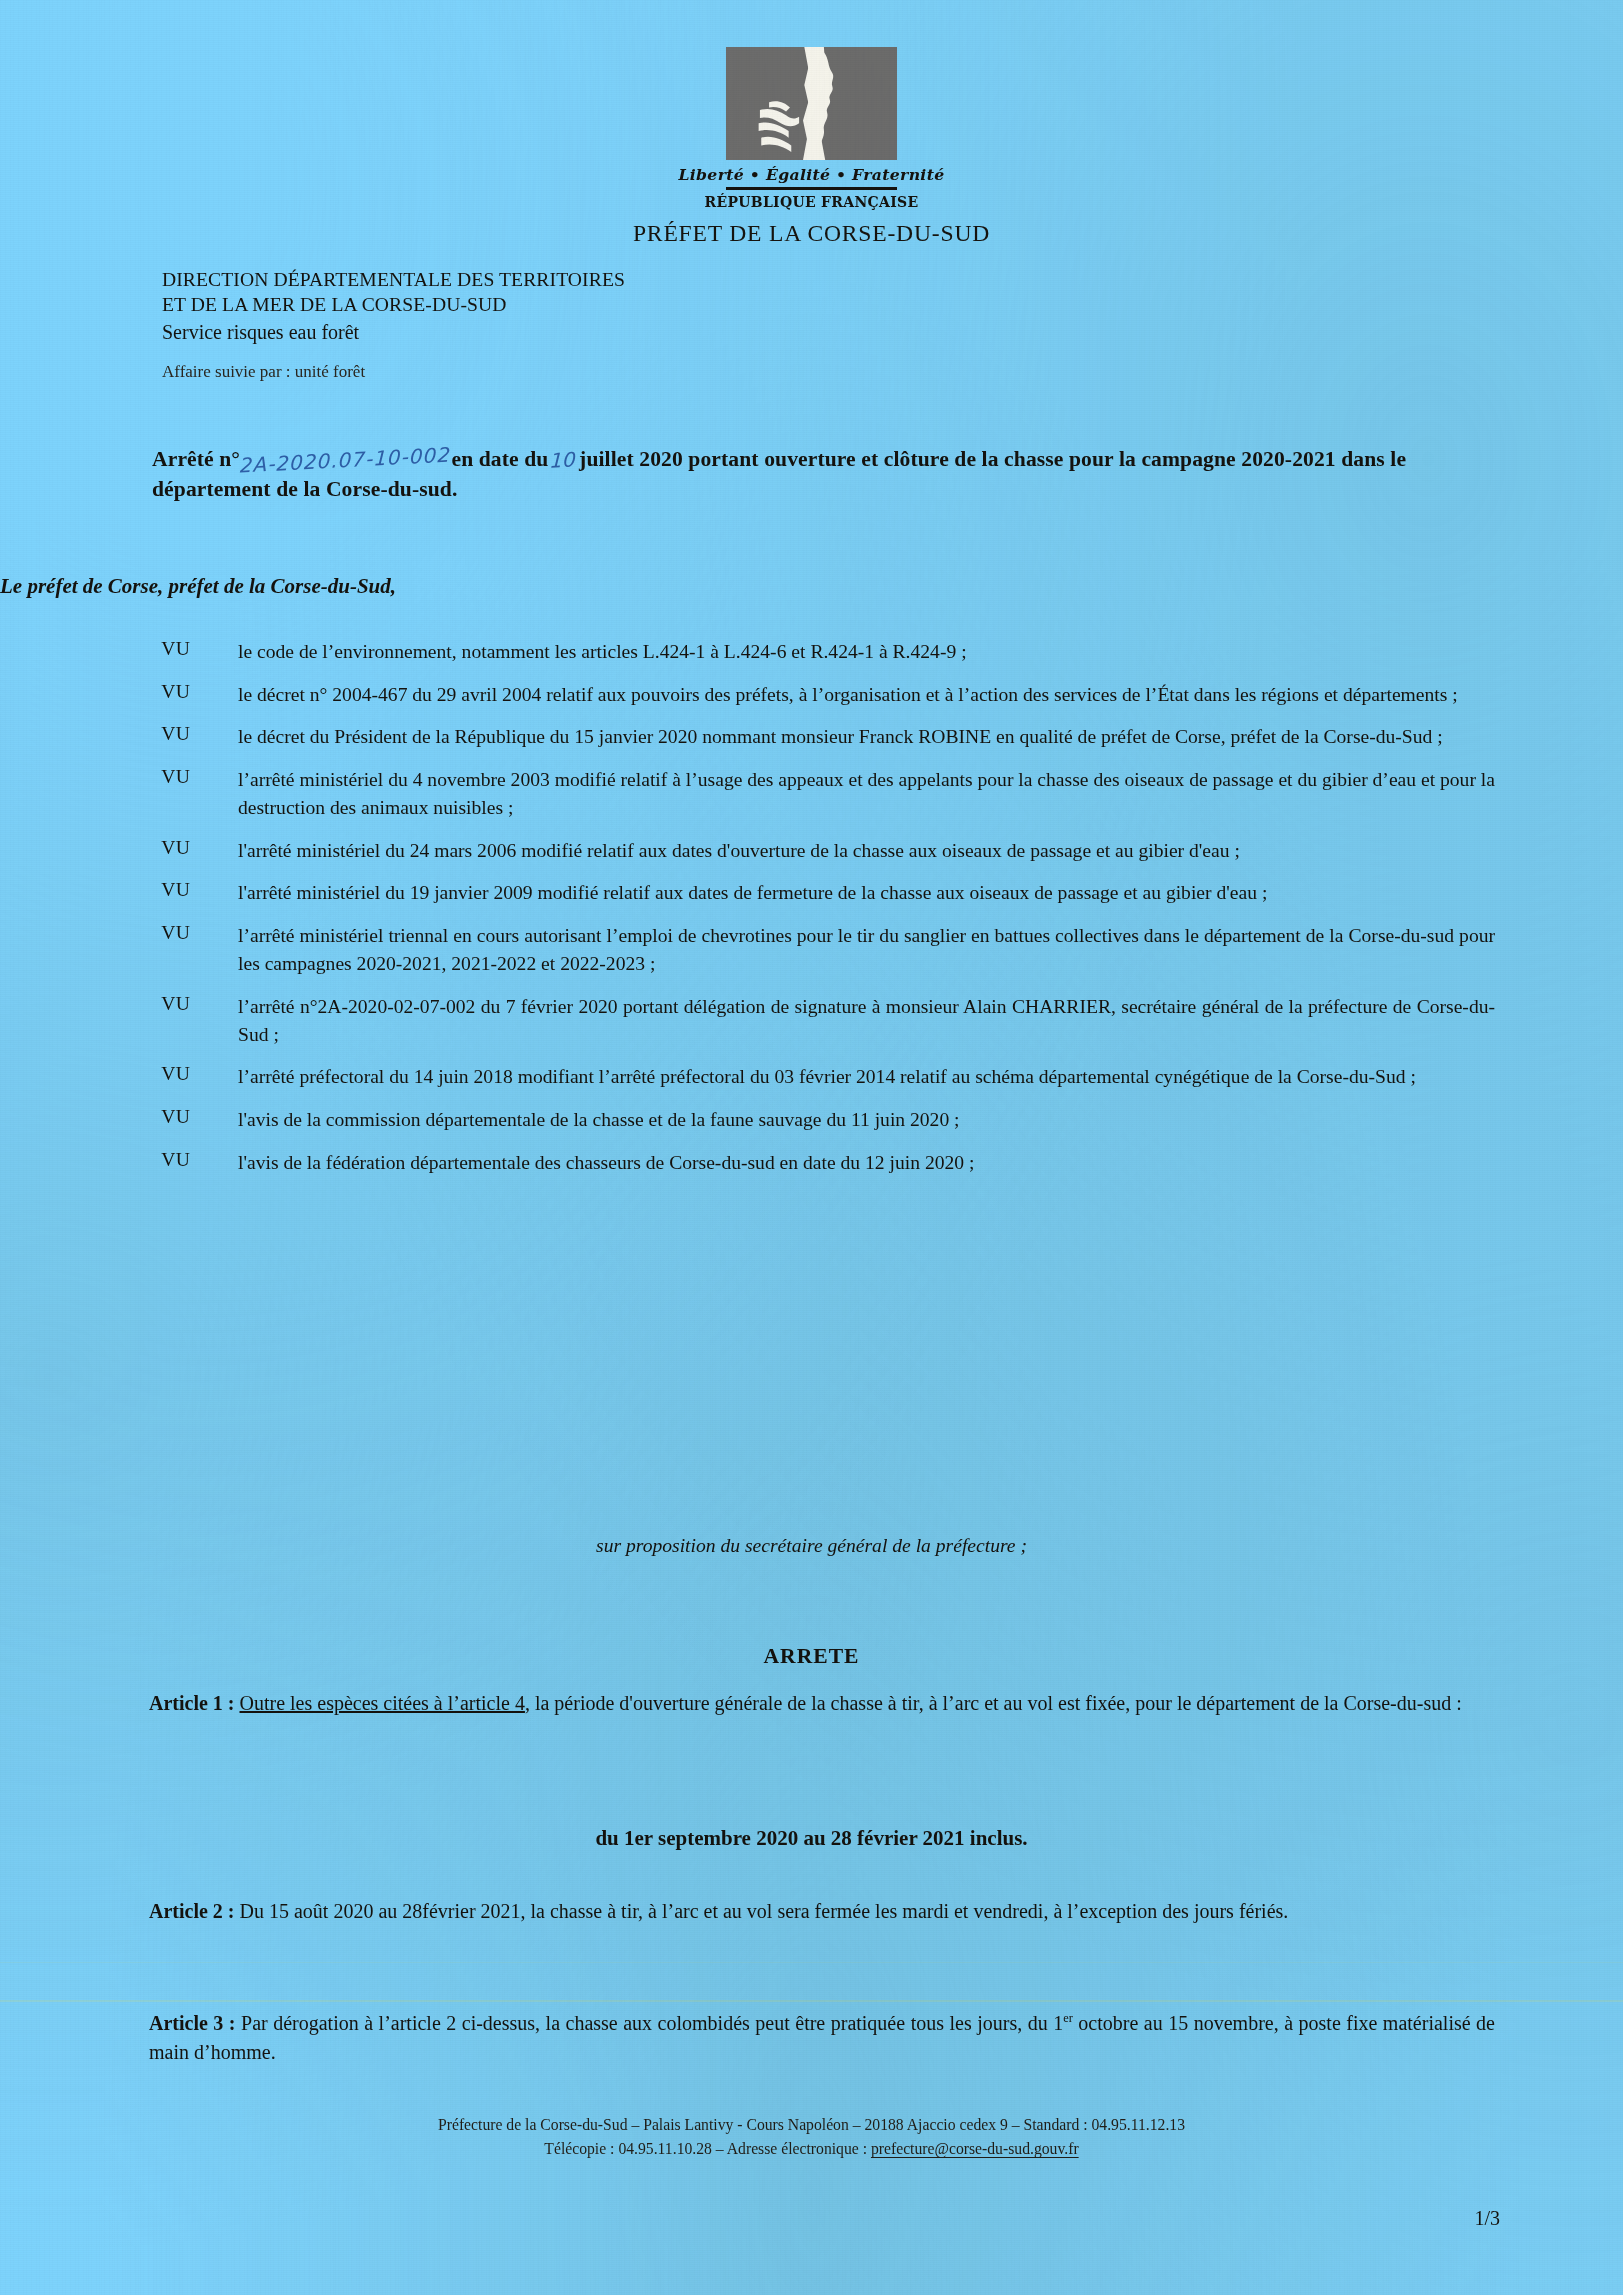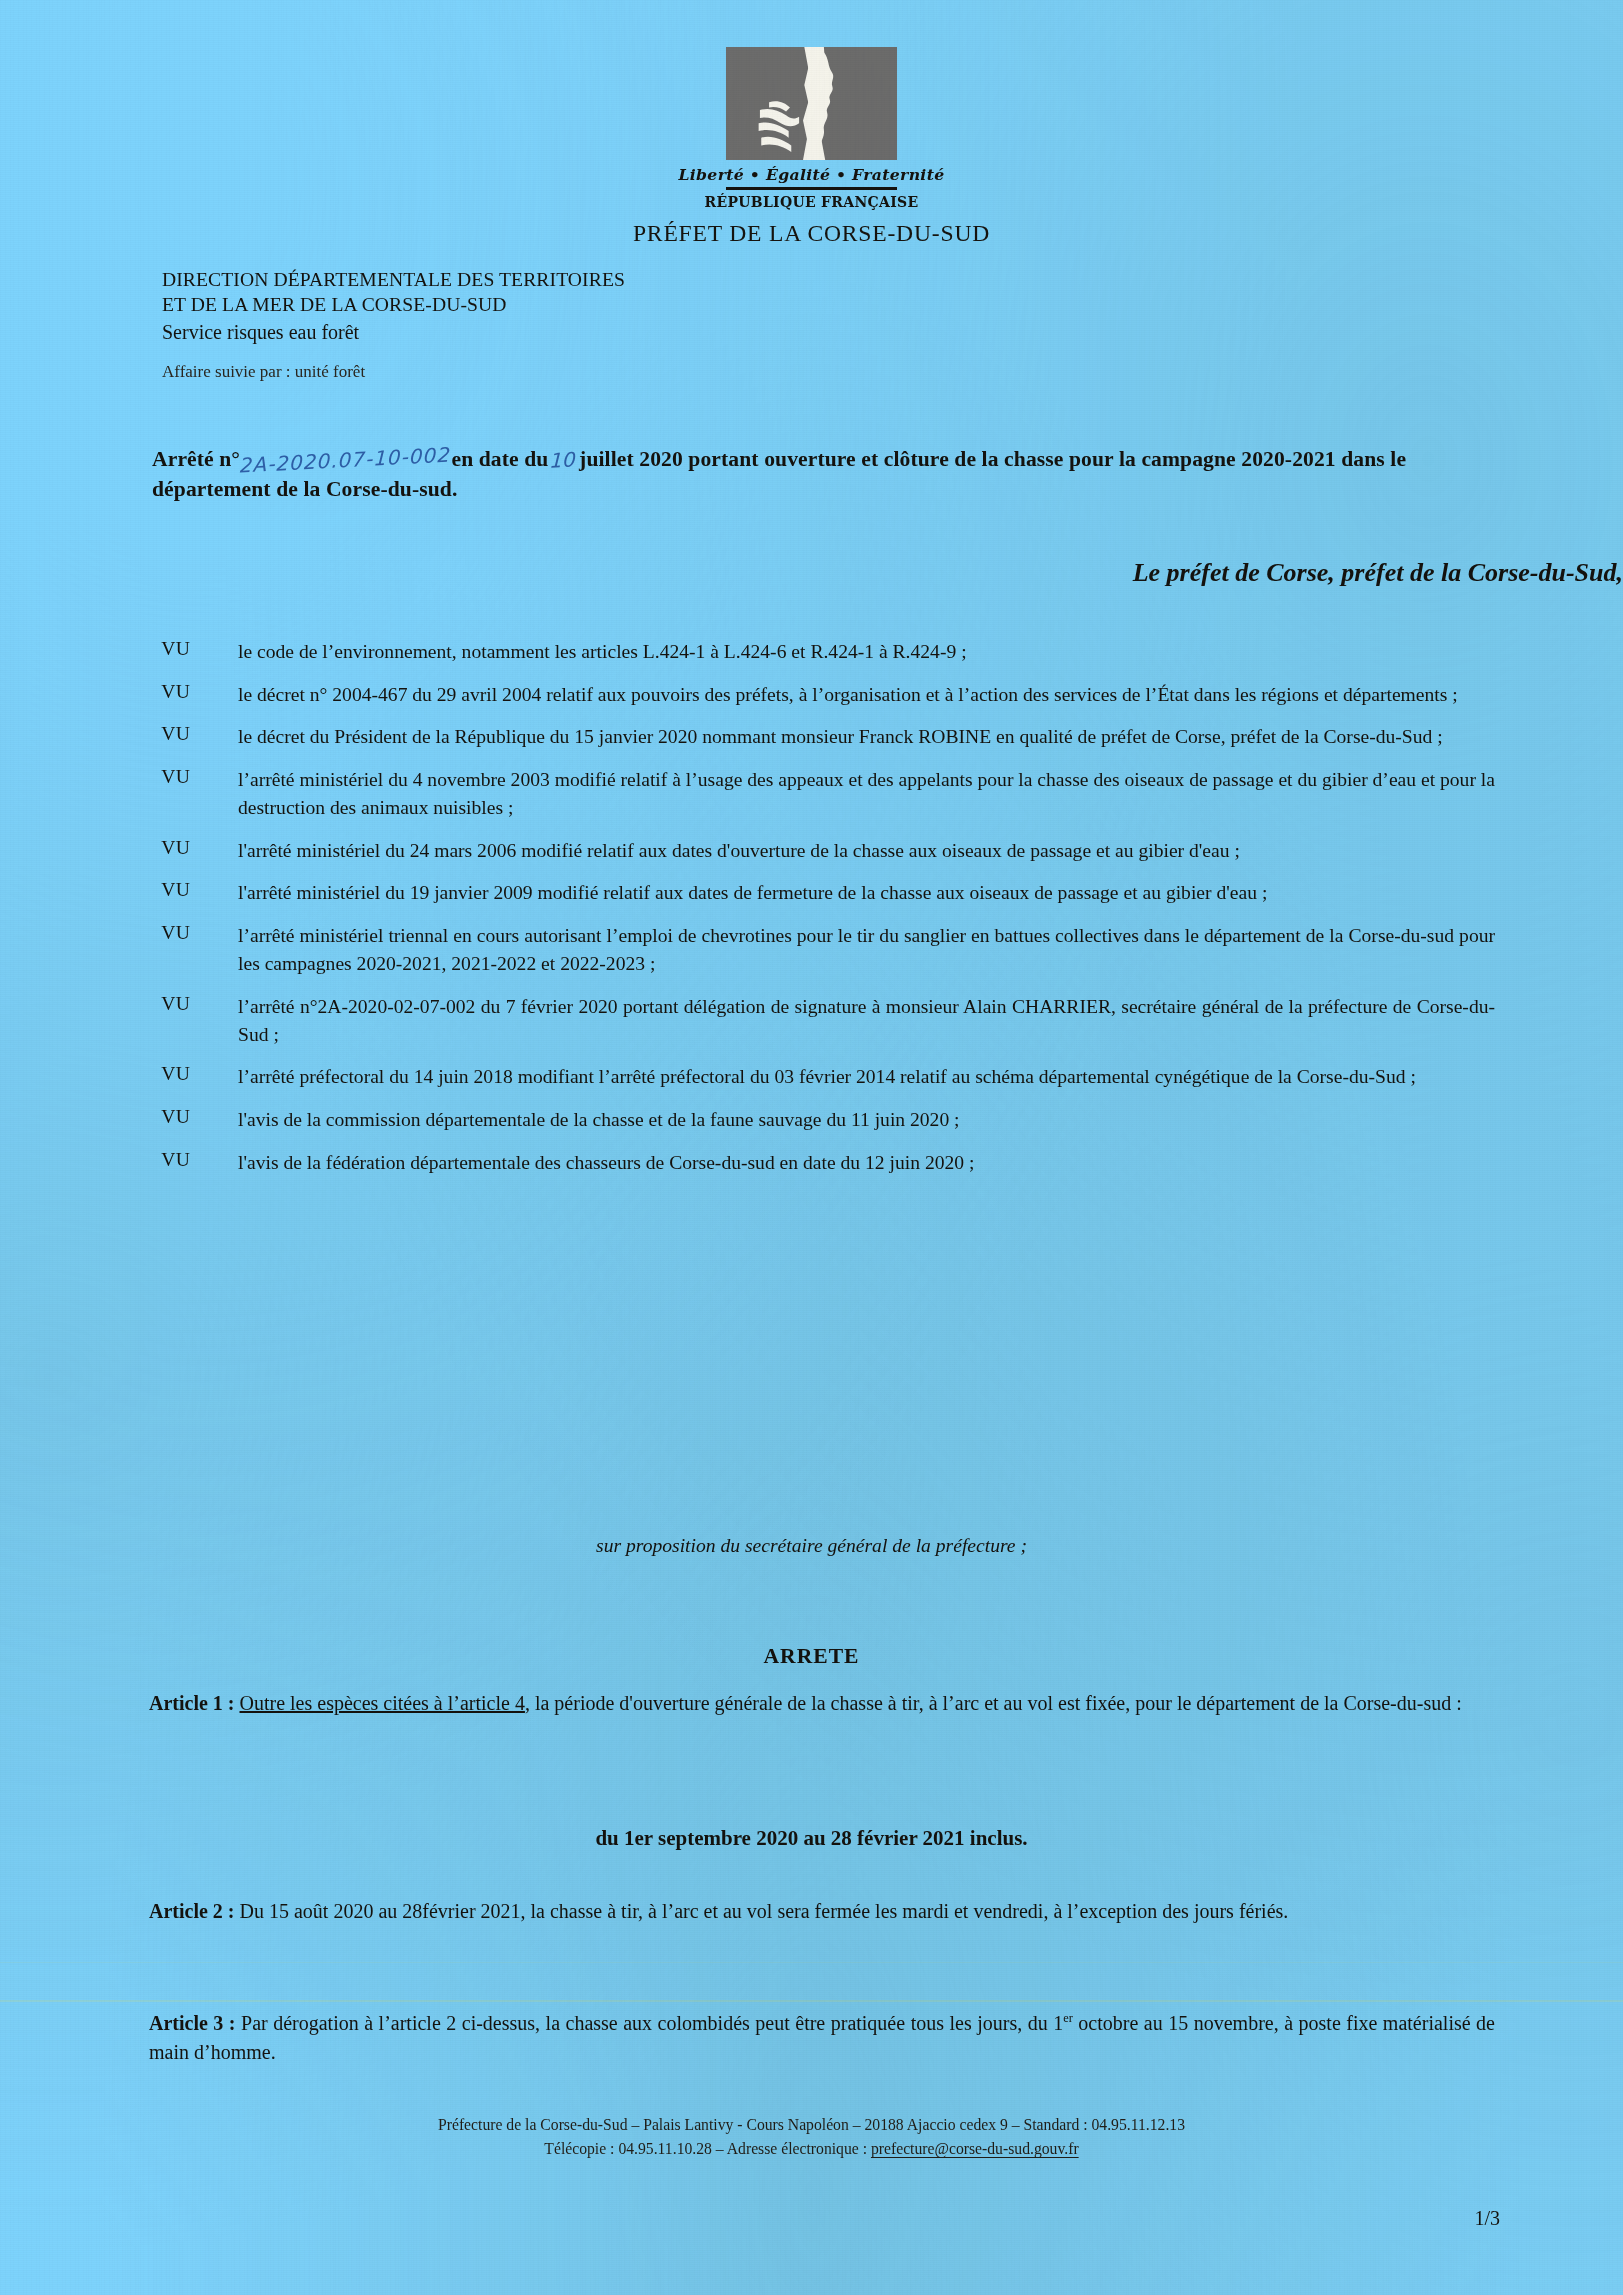--- a/index.html
+++ b/index.html
@@ -150,23 +150,23 @@
     letter-spacing: 1px;
     transform: rotate(-3deg) skewX(-6deg);
     display: inline-block;
     vertical-align: -1.3px;
   }
   .hand.day { letter-spacing: 0px; padding: 0 2.6px; }
 
   .subtitle {
     position: absolute;
     left: 0; right: 0;
-    top: 558px;
-    text-align: right;
-    font-size: 26px;
+    top: 574px;
+    text-align: left;
+    font-size: 21px;
     font-style: italic;
     font-weight: 700;
   }
 
   
   .vu-list {
     position: absolute;
     left: 152px;
     right: 128px;
     top: 638px;

